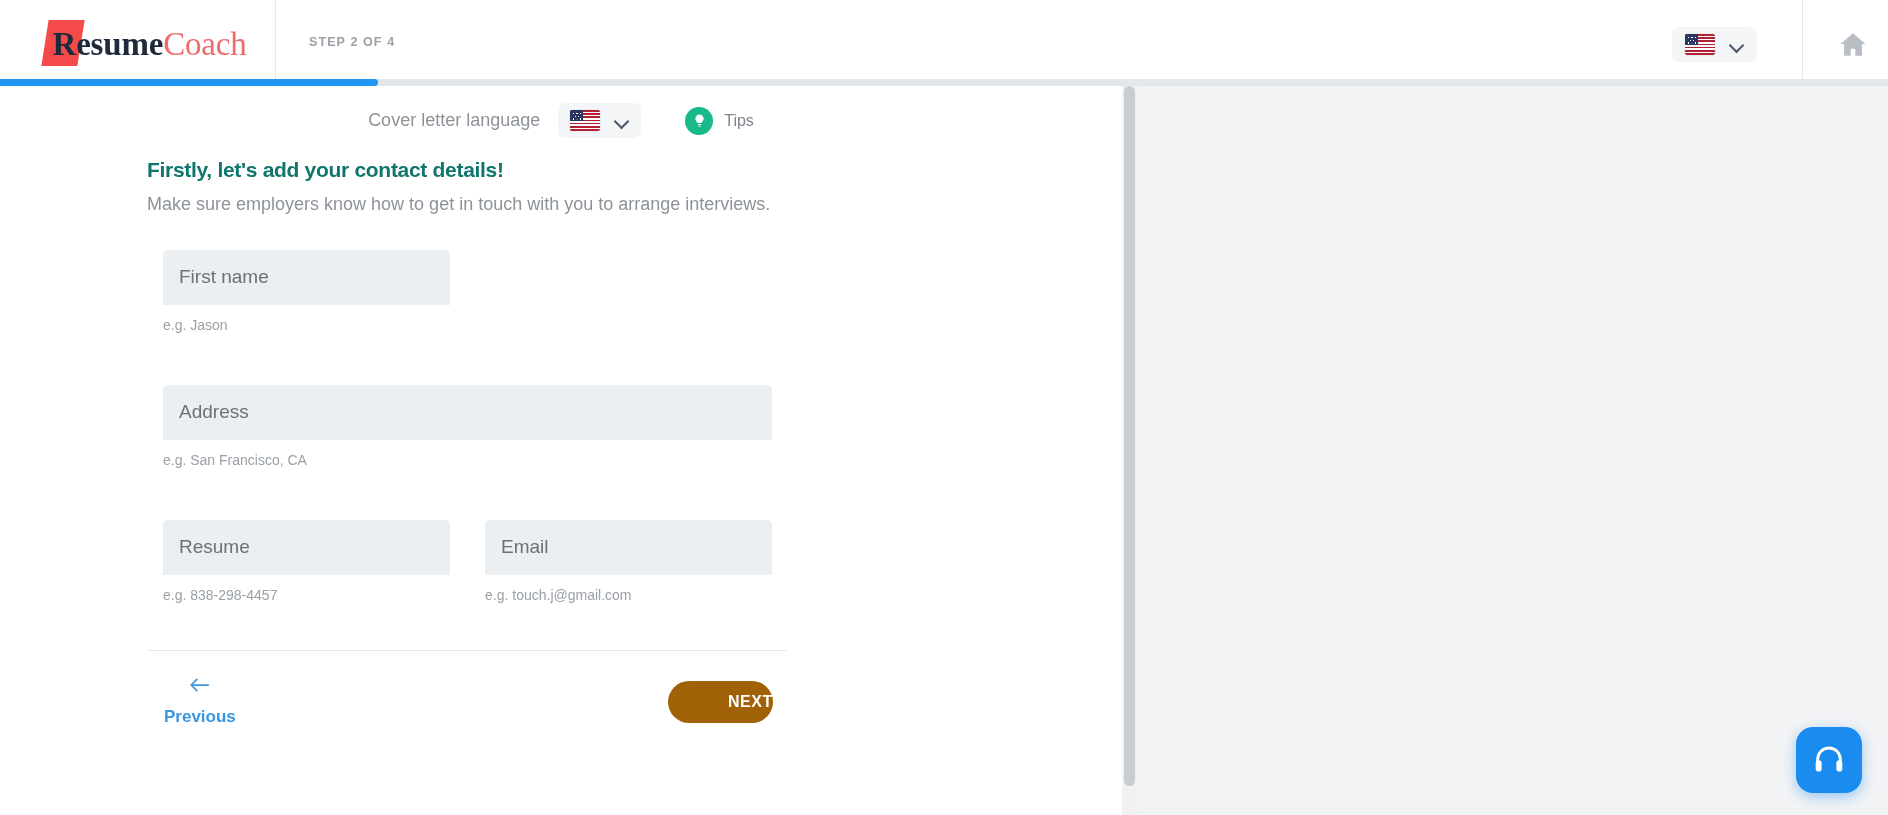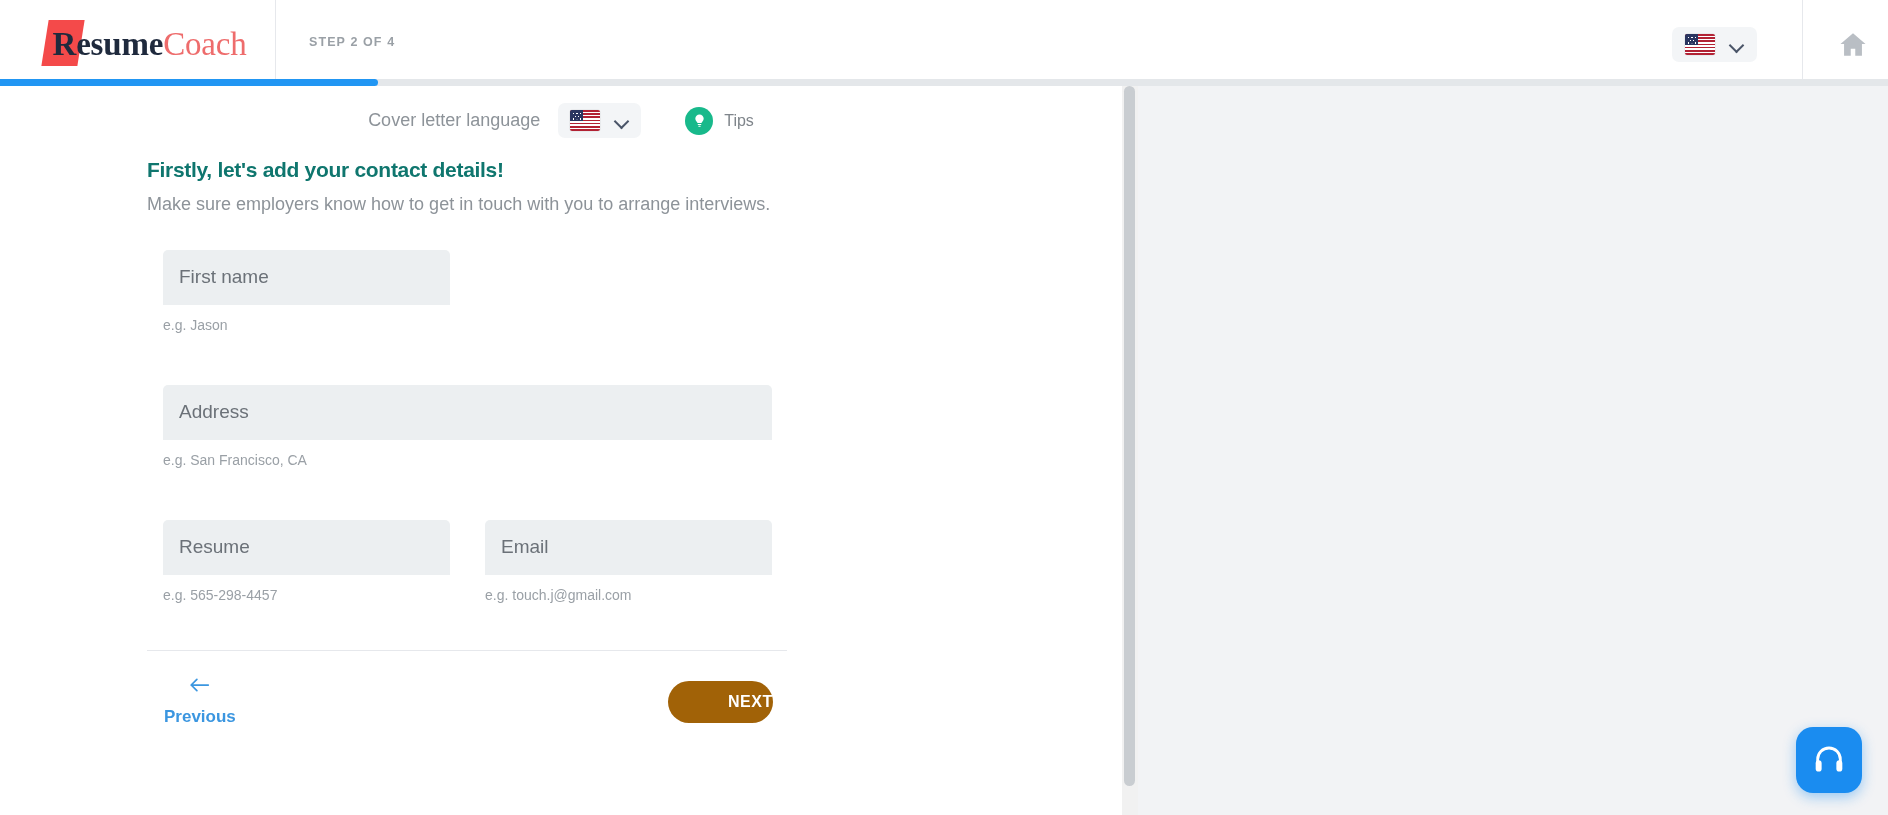--- a/index.html
+++ b/index.html
@@ -281,21 +281,21 @@
         </div>
       </div>
 
       <div class="gap-row"></div>
 
       <div class="row">
         <div class="field half">
           <div class="inputbox">
             <span class="ph">Resume</span>
           </div>
-          <div class="hint">e.g. 565-298-4457</div>
+          <div class="hint">e.g. 838-298-4457</div>
         </div>
         <div class="field half">
           <div class="inputbox">
             <span class="ph">Email</span>
           </div>
           <div class="hint">e.g. touch.j@gmail.com</div>
         </div>
       </div>
 
       <div class="footer-sep"></div>

